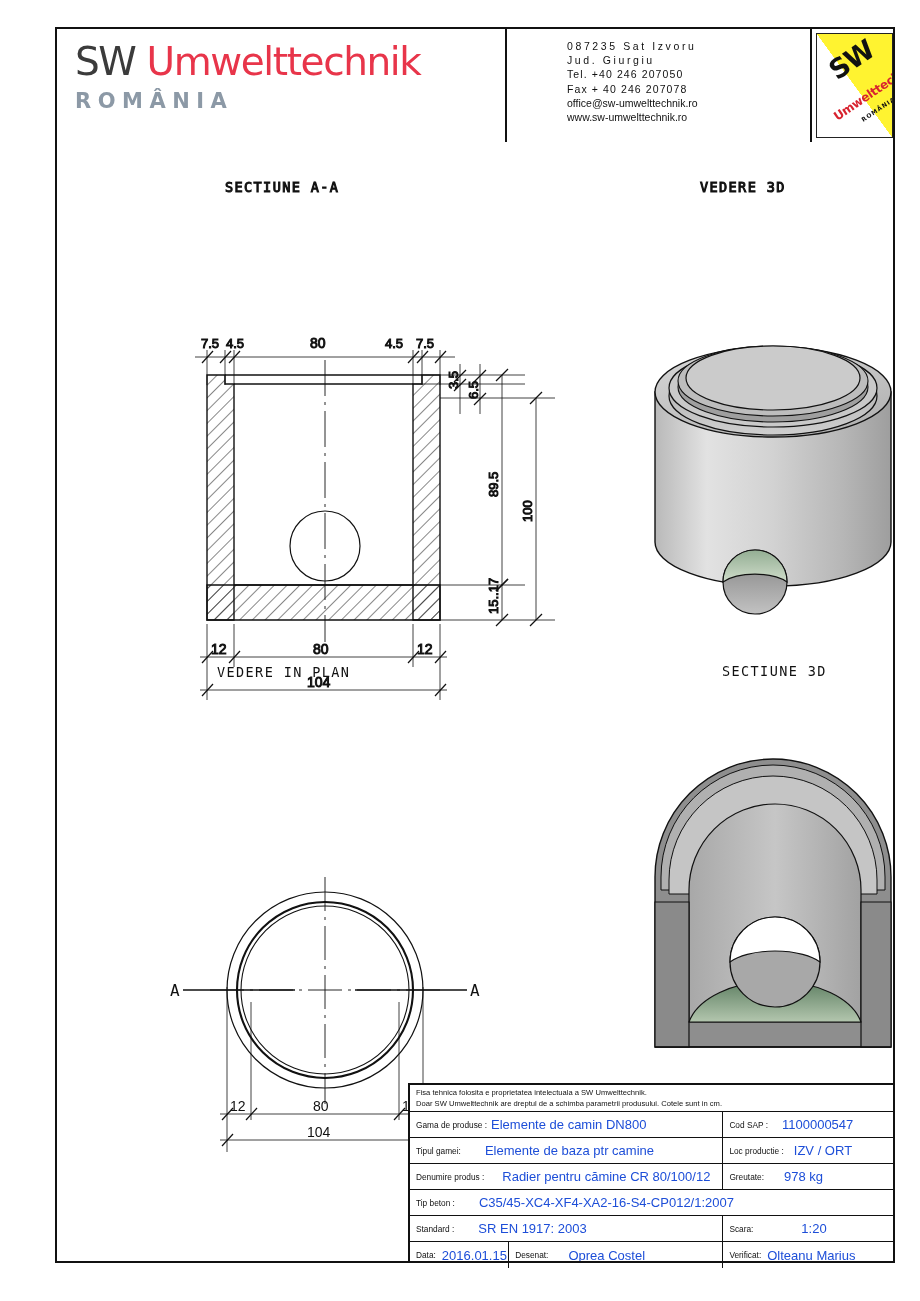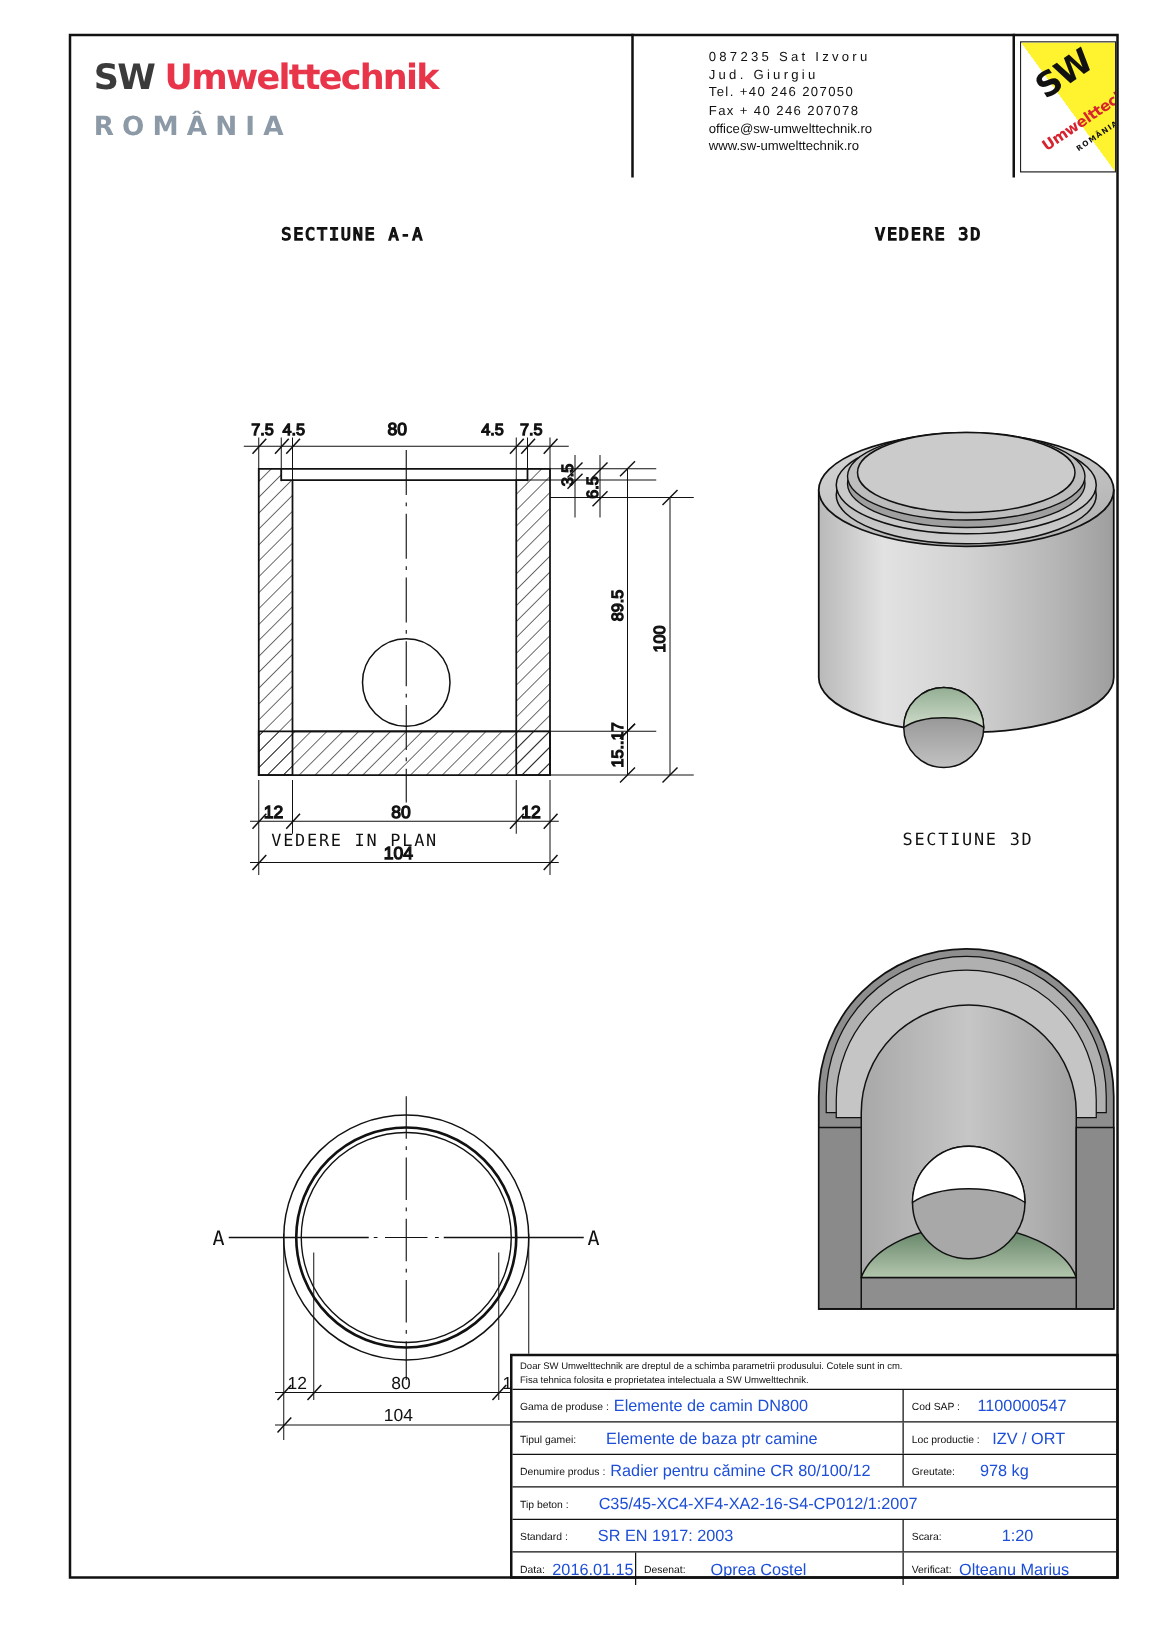--- a/index.html
+++ b/index.html
@@ -12,21 +12,21 @@
          border:2.5px solid #111;box-sizing:border-box;}
 
   
   .hdr{position:absolute;left:55px;top:27px;width:840px;height:115px;box-sizing:border-box;}
   .hdr-cell{position:absolute;top:0;height:115px;box-sizing:border-box;border-right:2px solid #111;}
   .hdr-logo{left:0;width:452px;}
   .hdr-addr{left:452px;width:305px;text-decoration:underline;}
   .hdr-badge{left:757px;width:83px;border-right:none;}
 
   .logo-wrap{position:absolute;left:20px;top:14px;}
-  .logo-line1{font-family:"DejaVu Sans",sans-serif;font-weight:bold;font-size:28px;
+  .logo-line1{font-family:"DejaVu Sans",sans-serif;font-weight:normal;font-size:39px;
               letter-spacing:-1.4px;line-height:42px;white-space:nowrap;}
   .logo-sw{color:#3b3b3b;}
   .logo-um{color:#e8354a;}
   .logo-line2{font-family:"DejaVu Sans",sans-serif;font-weight:bold;font-size:21px;
               color:#8c99a6;letter-spacing:6.5px;margin-top:6px;}
 
   .addr{position:absolute;left:60px;top:12px;font-size:10.5px;line-height:14.2px;color:#111;}
   .addr .sp{letter-spacing:2.6px;font-family:"Liberation Sans",sans-serif;}
   .addr .sp2{letter-spacing:1.1px;}
   .addr .mail{letter-spacing:0px;font-size:10.5px;}
@@ -365,22 +365,22 @@
     <line x1="600" y1="905" x2="836" y2="905" stroke="#111" stroke-width="1.4"></line>
   </g>
 
 </svg>
 </div>
 
 <div class="tb">
 
   <div class="tb-row">
     <div class="tb-note w487">
+      <div>Fisa tehnica folosita e proprietatea intelectuala a SW Umwelttechnik.</div>
       <div>Doar SW Umwelttechnik are dreptul de a schimba parametrii produsului. Cotele sunt in cm.</div>
-      <div>Fisa tehnica folosita e proprietatea intelectuala a SW Umwelttechnik.</div>
     </div>
   </div>
 
   <div class="tb-row h26">
     <div class="cell cellb w316">
       <span class="lab">Gama de produse :</span>
       <span class="val" style="margin-left:4px">Elemente de camin DN800</span>
     </div>
     <div class="cell w171">
       <span class="lab">Cod SAP :</span>
@@ -395,21 +395,21 @@
     </div>
     <div class="cell w171">
       <span class="lab">Loc productie :</span>
       <span class="val" style="margin-left:10px">IZV / ORT</span>
     </div>
   </div>
 
   <div class="tb-row h26">
     <div class="cell cellb w316">
       <span class="lab">Denumire produs :</span>
-      <span class="val" style="margin-left:4px">Radier pentru cămine CR 80/100/12</span>
+      <span class="val" style="margin-left:18px">Radier pentru cămine CR 80/100/12</span>
     </div>
     <div class="cell w171">
       <span class="lab">Greutate:</span>
       <span class="val" style="margin-left:20px">978 kg</span>
     </div>
   </div>
 
   <div class="tb-row h26">
     <div class="cell w487">
       <span class="lab">Tip beton :</span>

